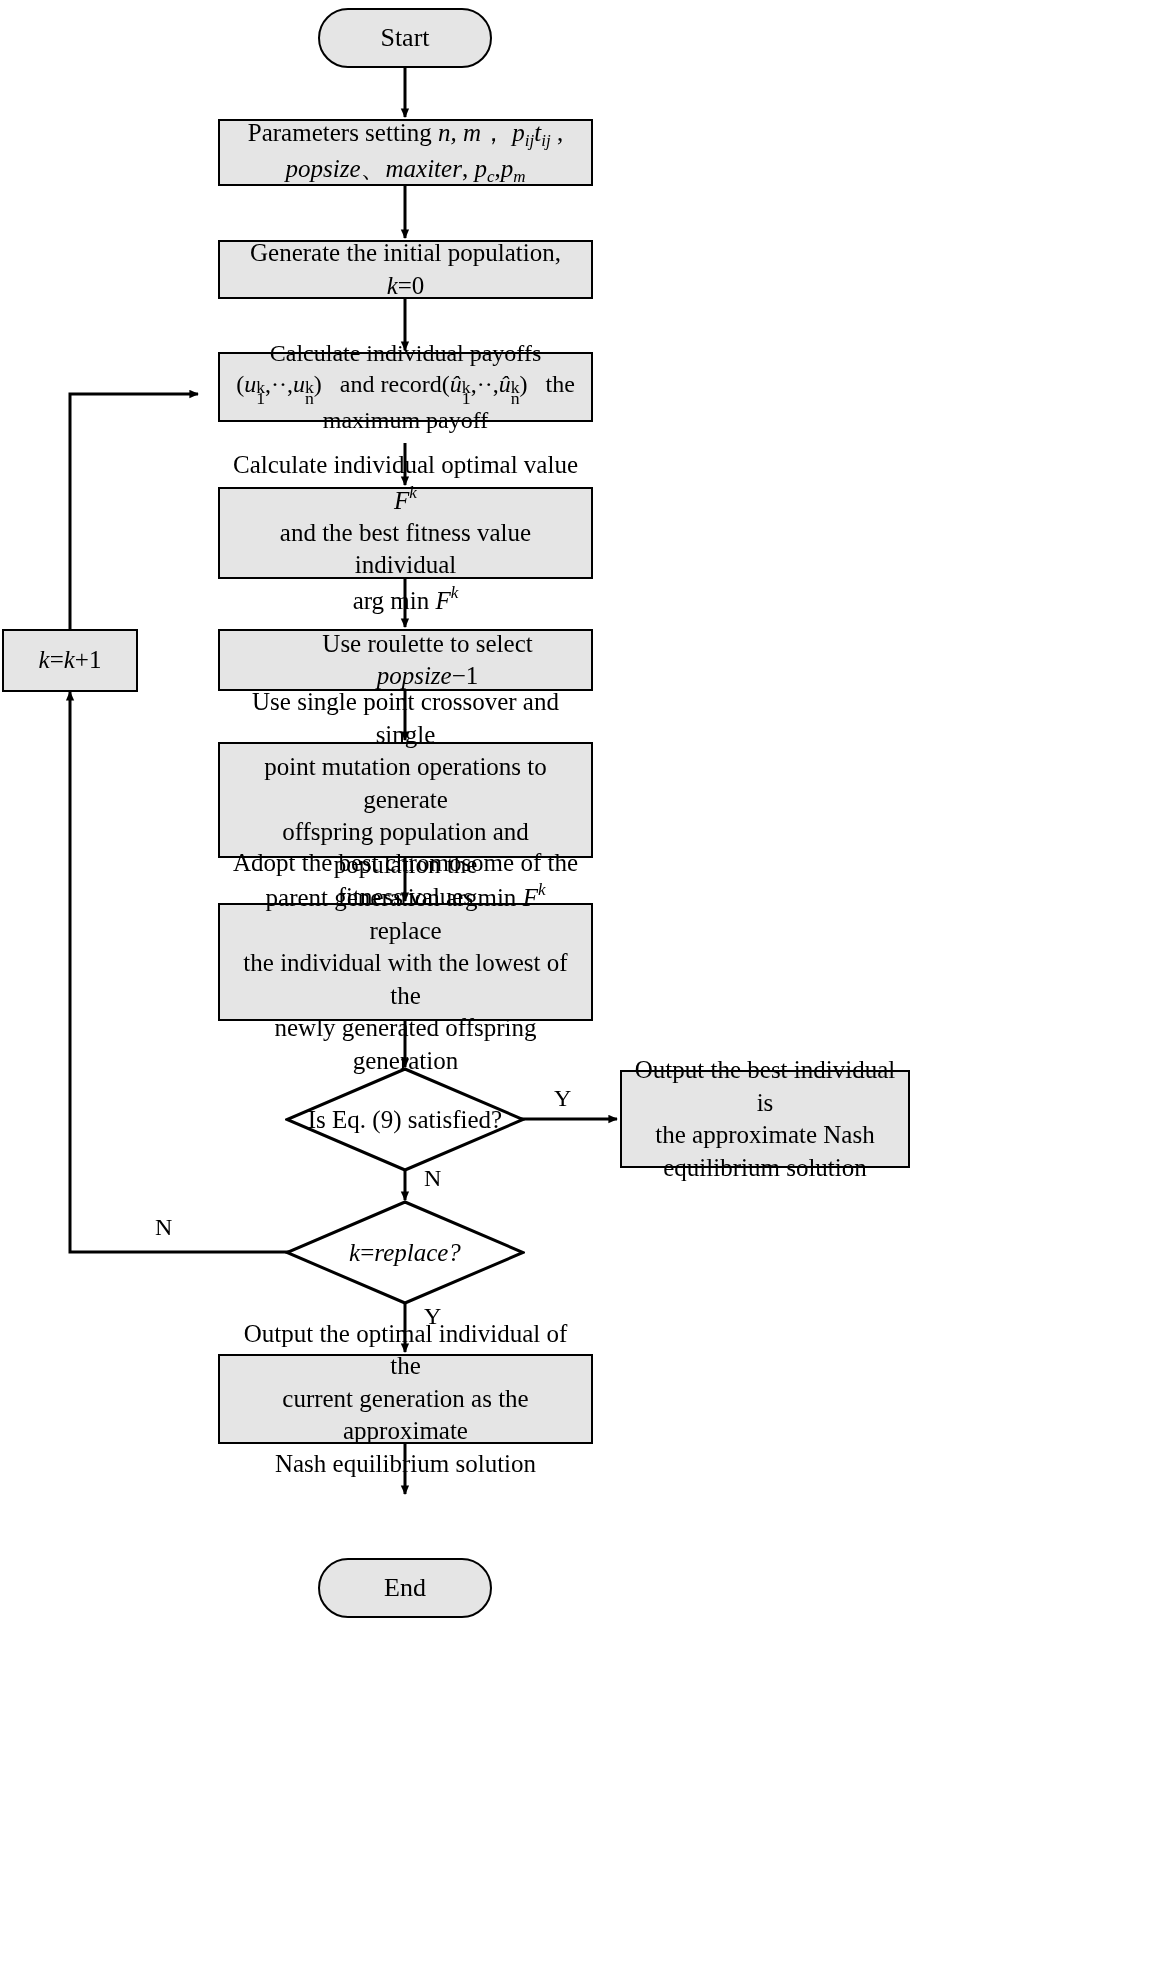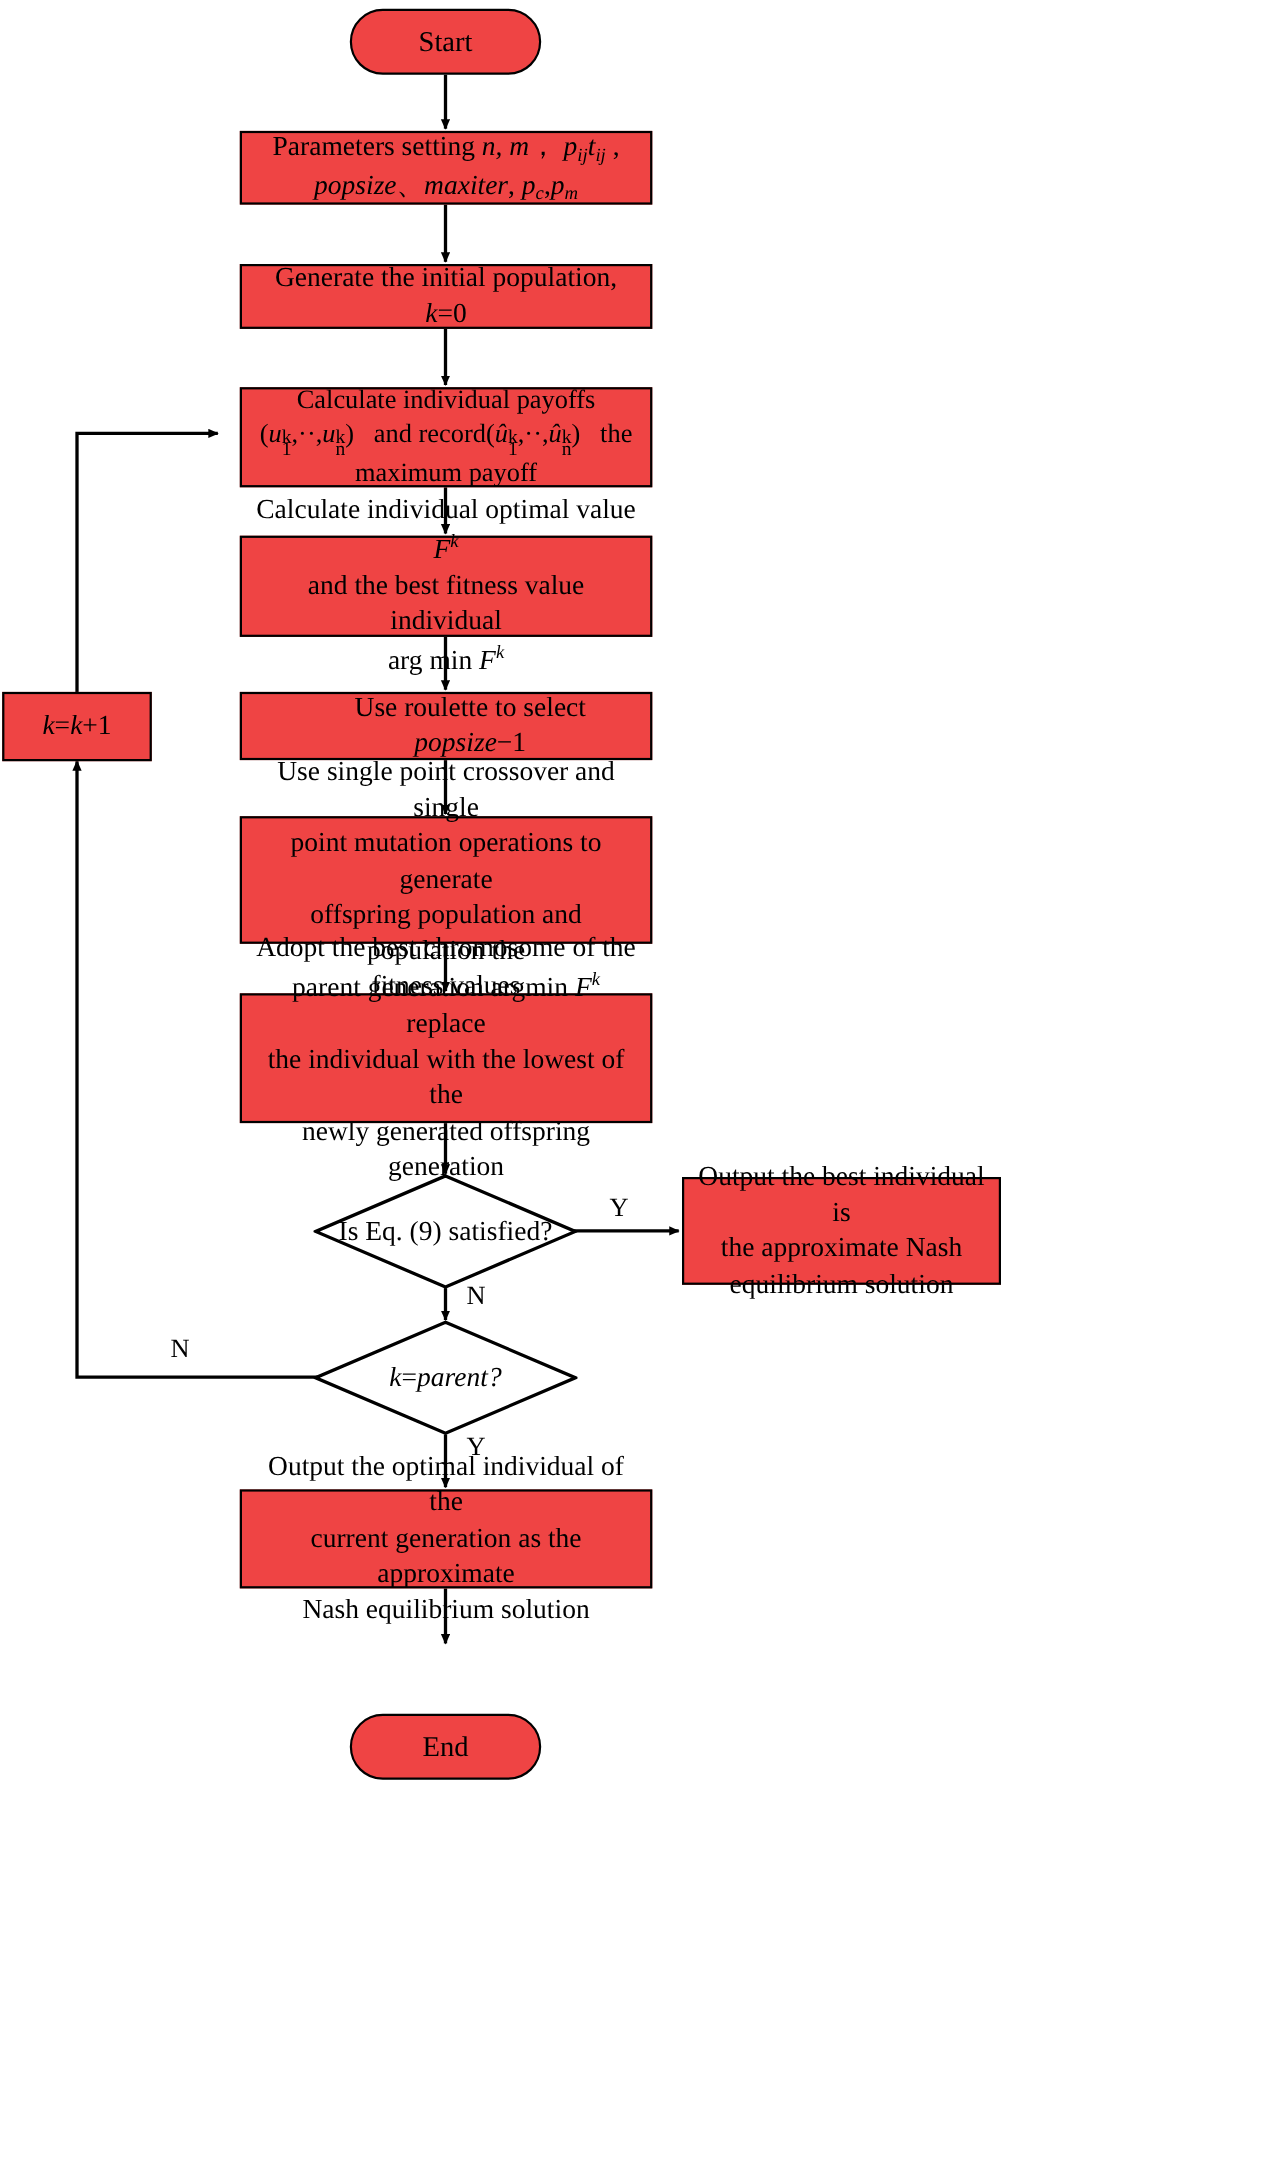--- a/index.html
+++ b/index.html
@@ -15,21 +15,21 @@
     overflow:hidden;
     background:#fff;
   }
   .node{
     position:absolute;
     box-sizing:border-box;
     display:flex;
     align-items:center;
     justify-content:center;
     text-align:center;
-    background:#ef4444;
+    background:#e5e5e5;
     border:2.5px solid #000;
     line-height:1.30;
     font-size:25px;
   }
   .terminal{
     border-radius:36px;
     font-size:26px;
   }
   .proc{ }
   .small{ font-size:24px; }
@@ -132,21 +132,21 @@
       </div>
     </div>
   </div>
 
   <div class="node proc" style="left:218px;top:240px;width:375px;height:59px;">
     <div class="inner">
       <span>Generate the initial population, </span><i class="it">k</i><span>=0</span>
     </div>
   </div>
 
-  <div class="node proc small" style="left:218px;top:352px;width:375px;height:91px;">
+  <div class="node proc small" style="left:218px;top:352px;width:375px;height:70px;">
     <div class="inner">
       <div>Calculate individual payoffs</div>
       <div style="white-space:nowrap;">
         <span>(</span><i class="it">u</i><span class="mfrac">
             <span class="sup it">k</span>
             <span class="sub it">1</span>
           </span><span>,··,</span><i class="it">u</i><span class="mfrac">
             <span class="sup it">k</span>
             <span class="sub it">n</span>
           </span><span>)</span>
@@ -216,21 +216,21 @@
       <div>the approximate Nash</div>
       <div>equilibrium solution</div>
     </div>
   </div>
 
   <div class="dia-wrap" style="left:285px;top:1200px;width:240px;height:105px;">
     <svg width="240" height="105" viewBox="0 0 240 105">
       <polygon points="120,2 238,52.5 120,103 2,52.5" fill="#fff" stroke="#000" stroke-width="3"></polygon>
     </svg>
     <div class="dia-label">
-      <span><i class="it">k</i><span>=</span><i class="it">parent?</i></span>
+      <span><i class="it">k</i><span>=</span><i class="it">replace?</i></span>
     </div>
   </div>
 
   <div class="node proc" style="left:218px;top:1354px;width:375px;height:90px;">
     <div class="inner">
       <div>Output the optimal individual of the</div>
       <div>current generation as the approximate</div>
       <div>Nash equilibrium solution</div>
     </div>
   </div>

